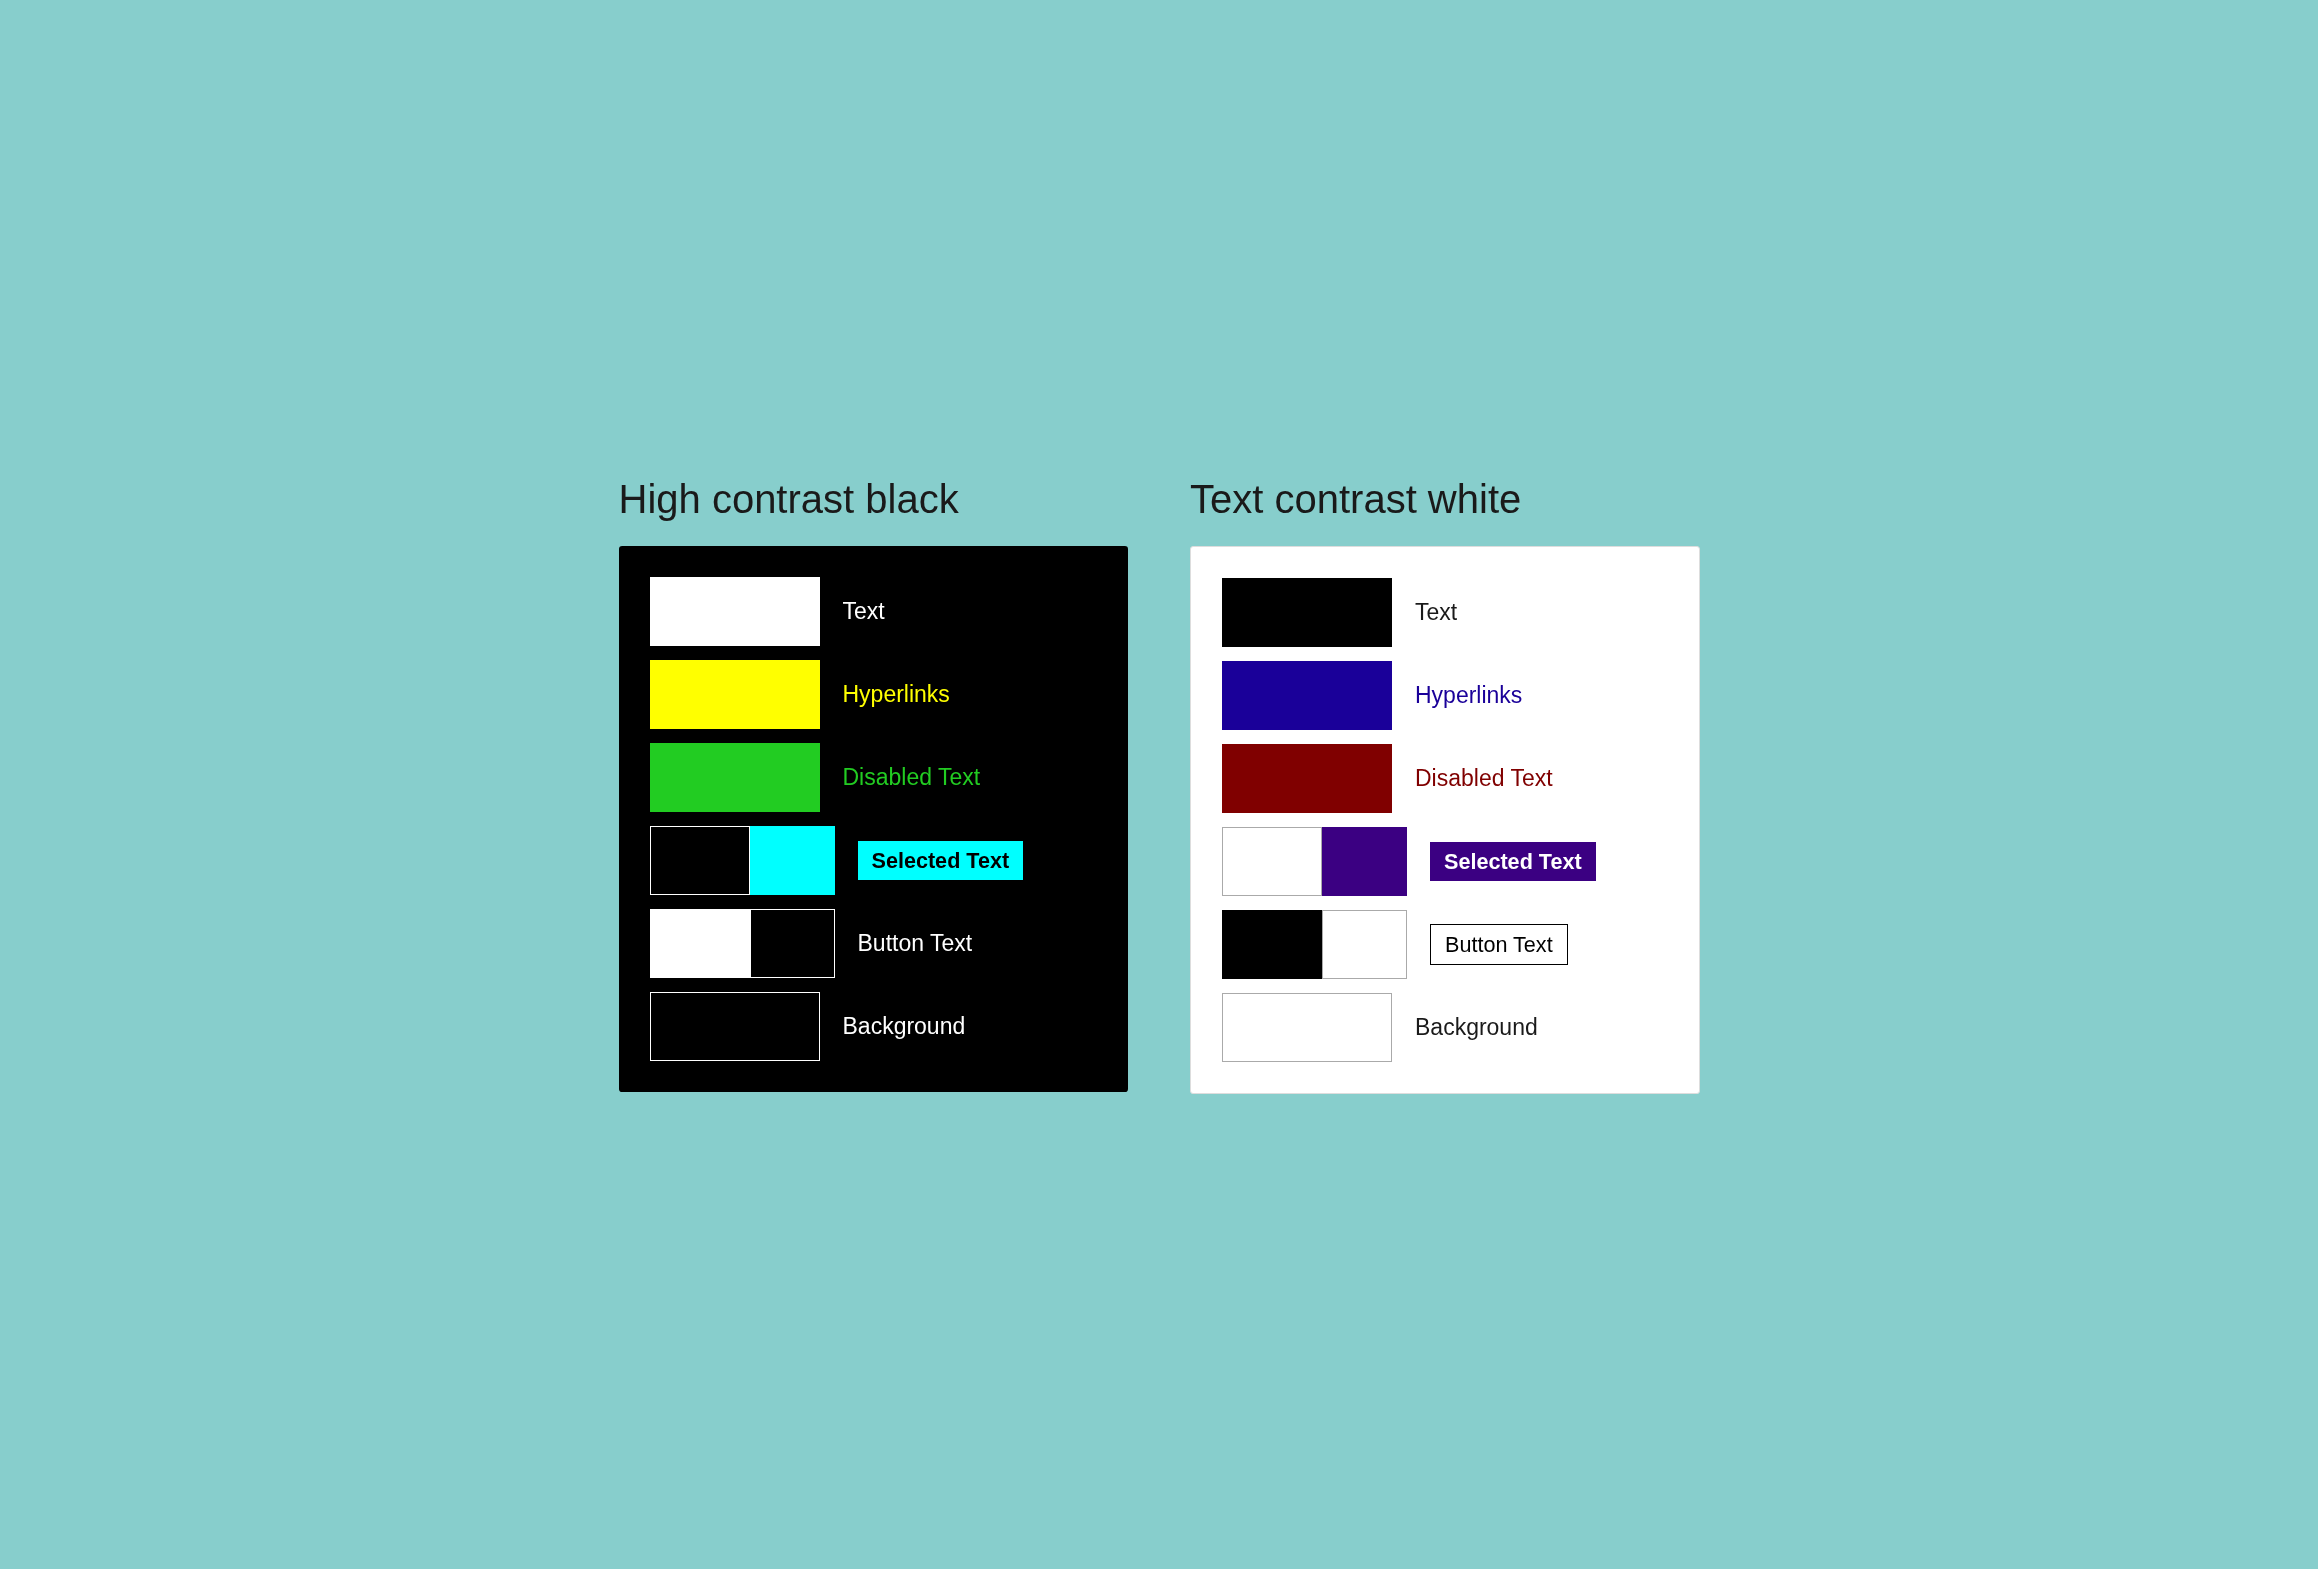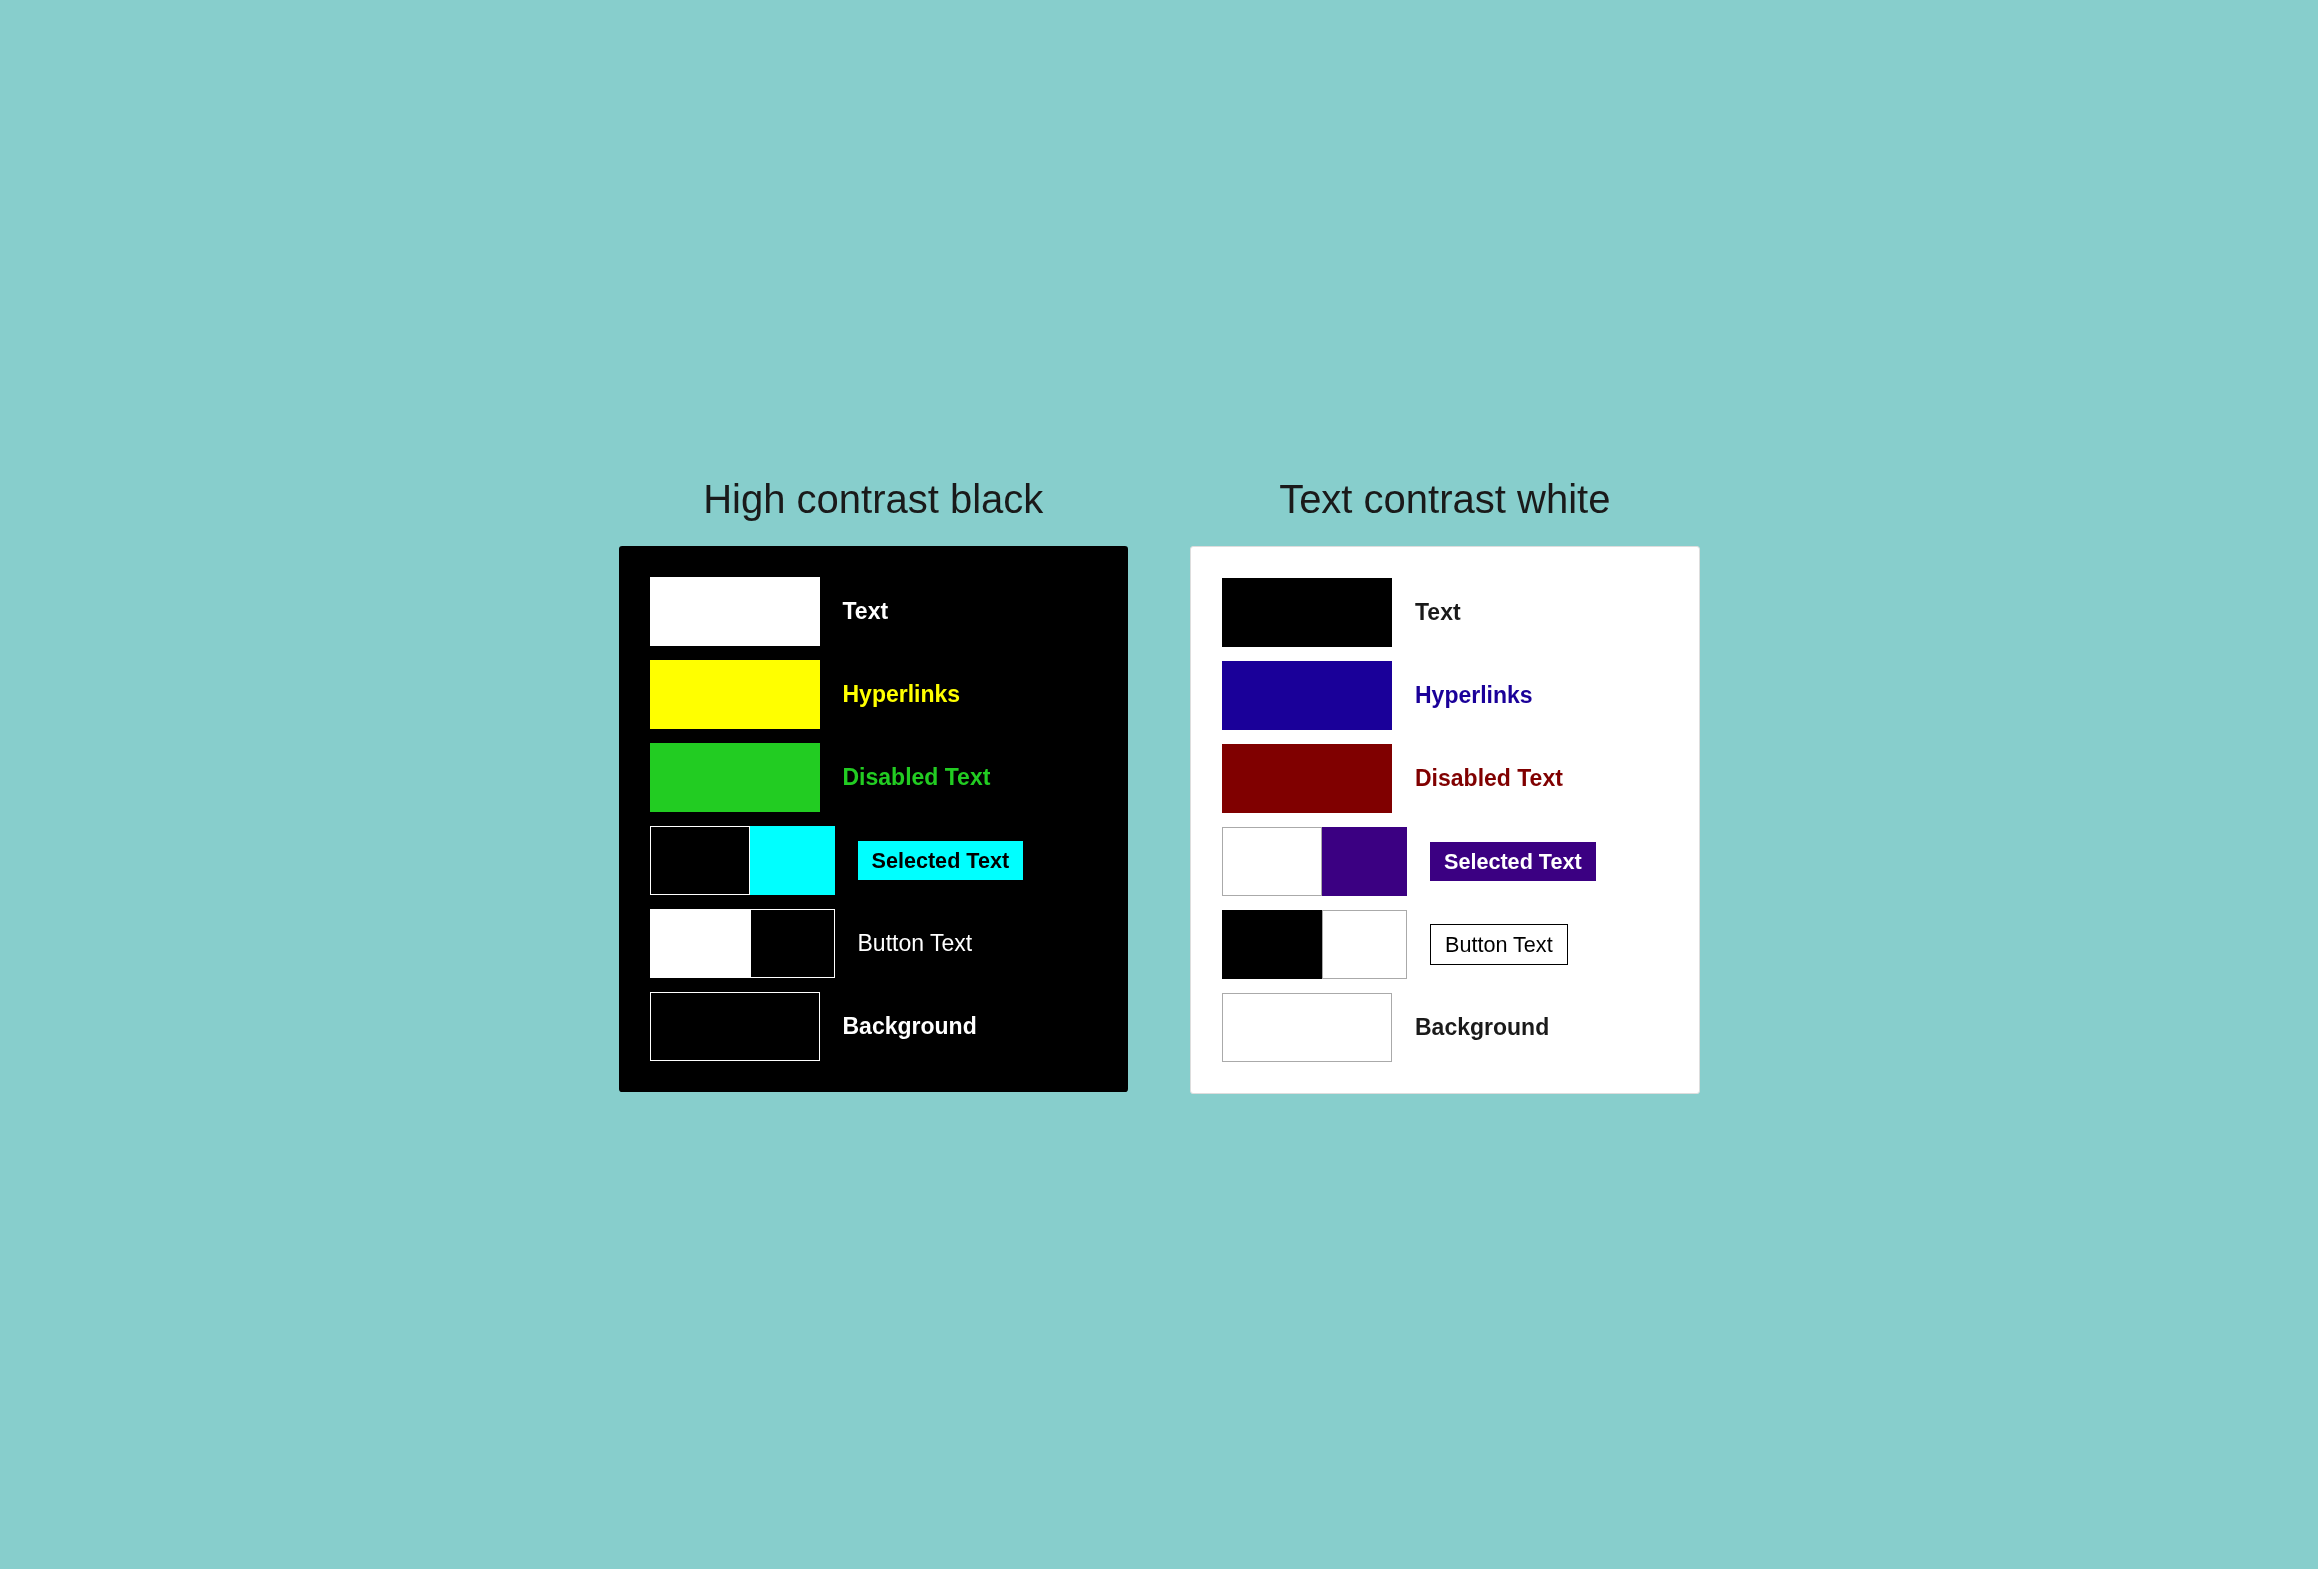--- a/index.html
+++ b/index.html
@@ -25,21 +25,20 @@
     .panel {
       flex: 1;
     }
 
     .panel-title {
       font-size: 40px;
       font-weight: 300;
       color: #1a1a1a;
       margin-bottom: 23px;
       line-height: 1.2;
-      text-align: center;
     }
 
     
     .black-card {
       background: #000000;
       padding: 31px 31px 31px 31px;
       border-radius: 3.1px;
     }
 
     .black-row {
@@ -54,21 +53,20 @@
 
     .swatch-wide {
       width: 170px;
       height: 69px;
       flex-shrink: 0;
     }
 
     .swatch-label {
       font-size: 23px;
       margin-left: 23px;
-      font-weight: bold;
     }
 
     
     .swatch-white { background: #ffffff; }
     .swatch-yellow { background: #ffff00; }
     .swatch-green { background: #22cc22; }
 
     
     .selected-row-black {
       display: flex;

